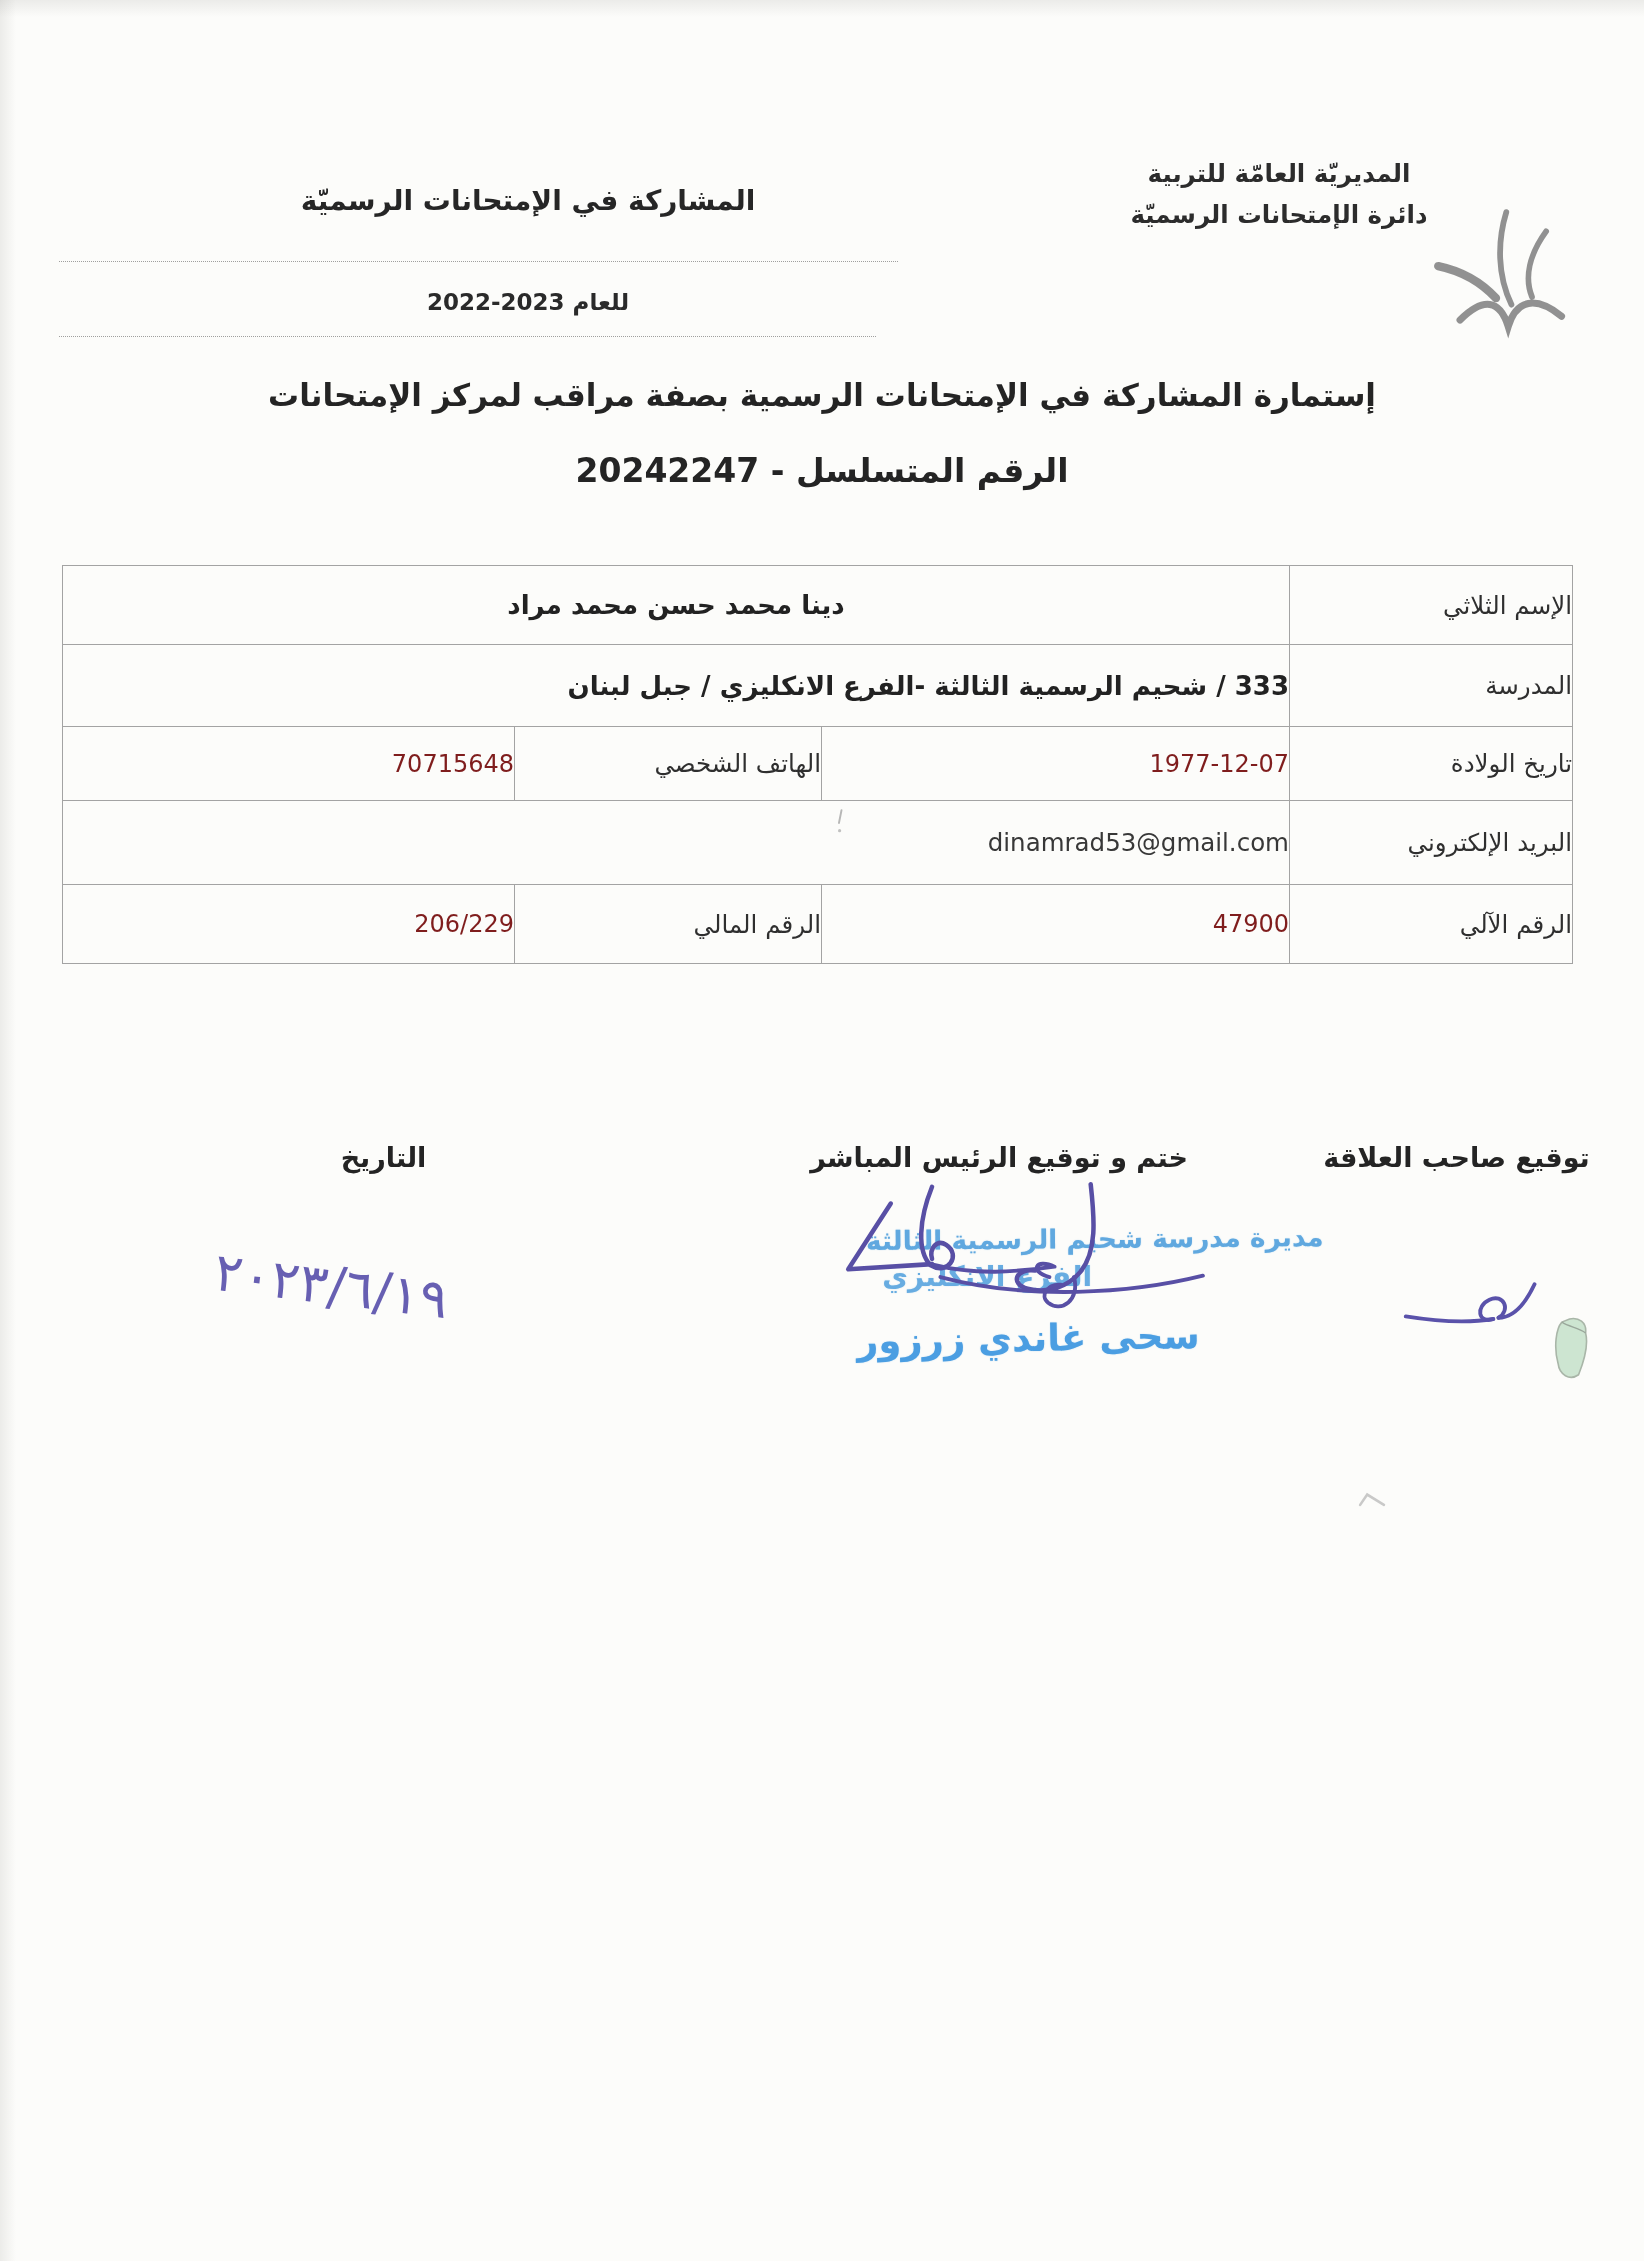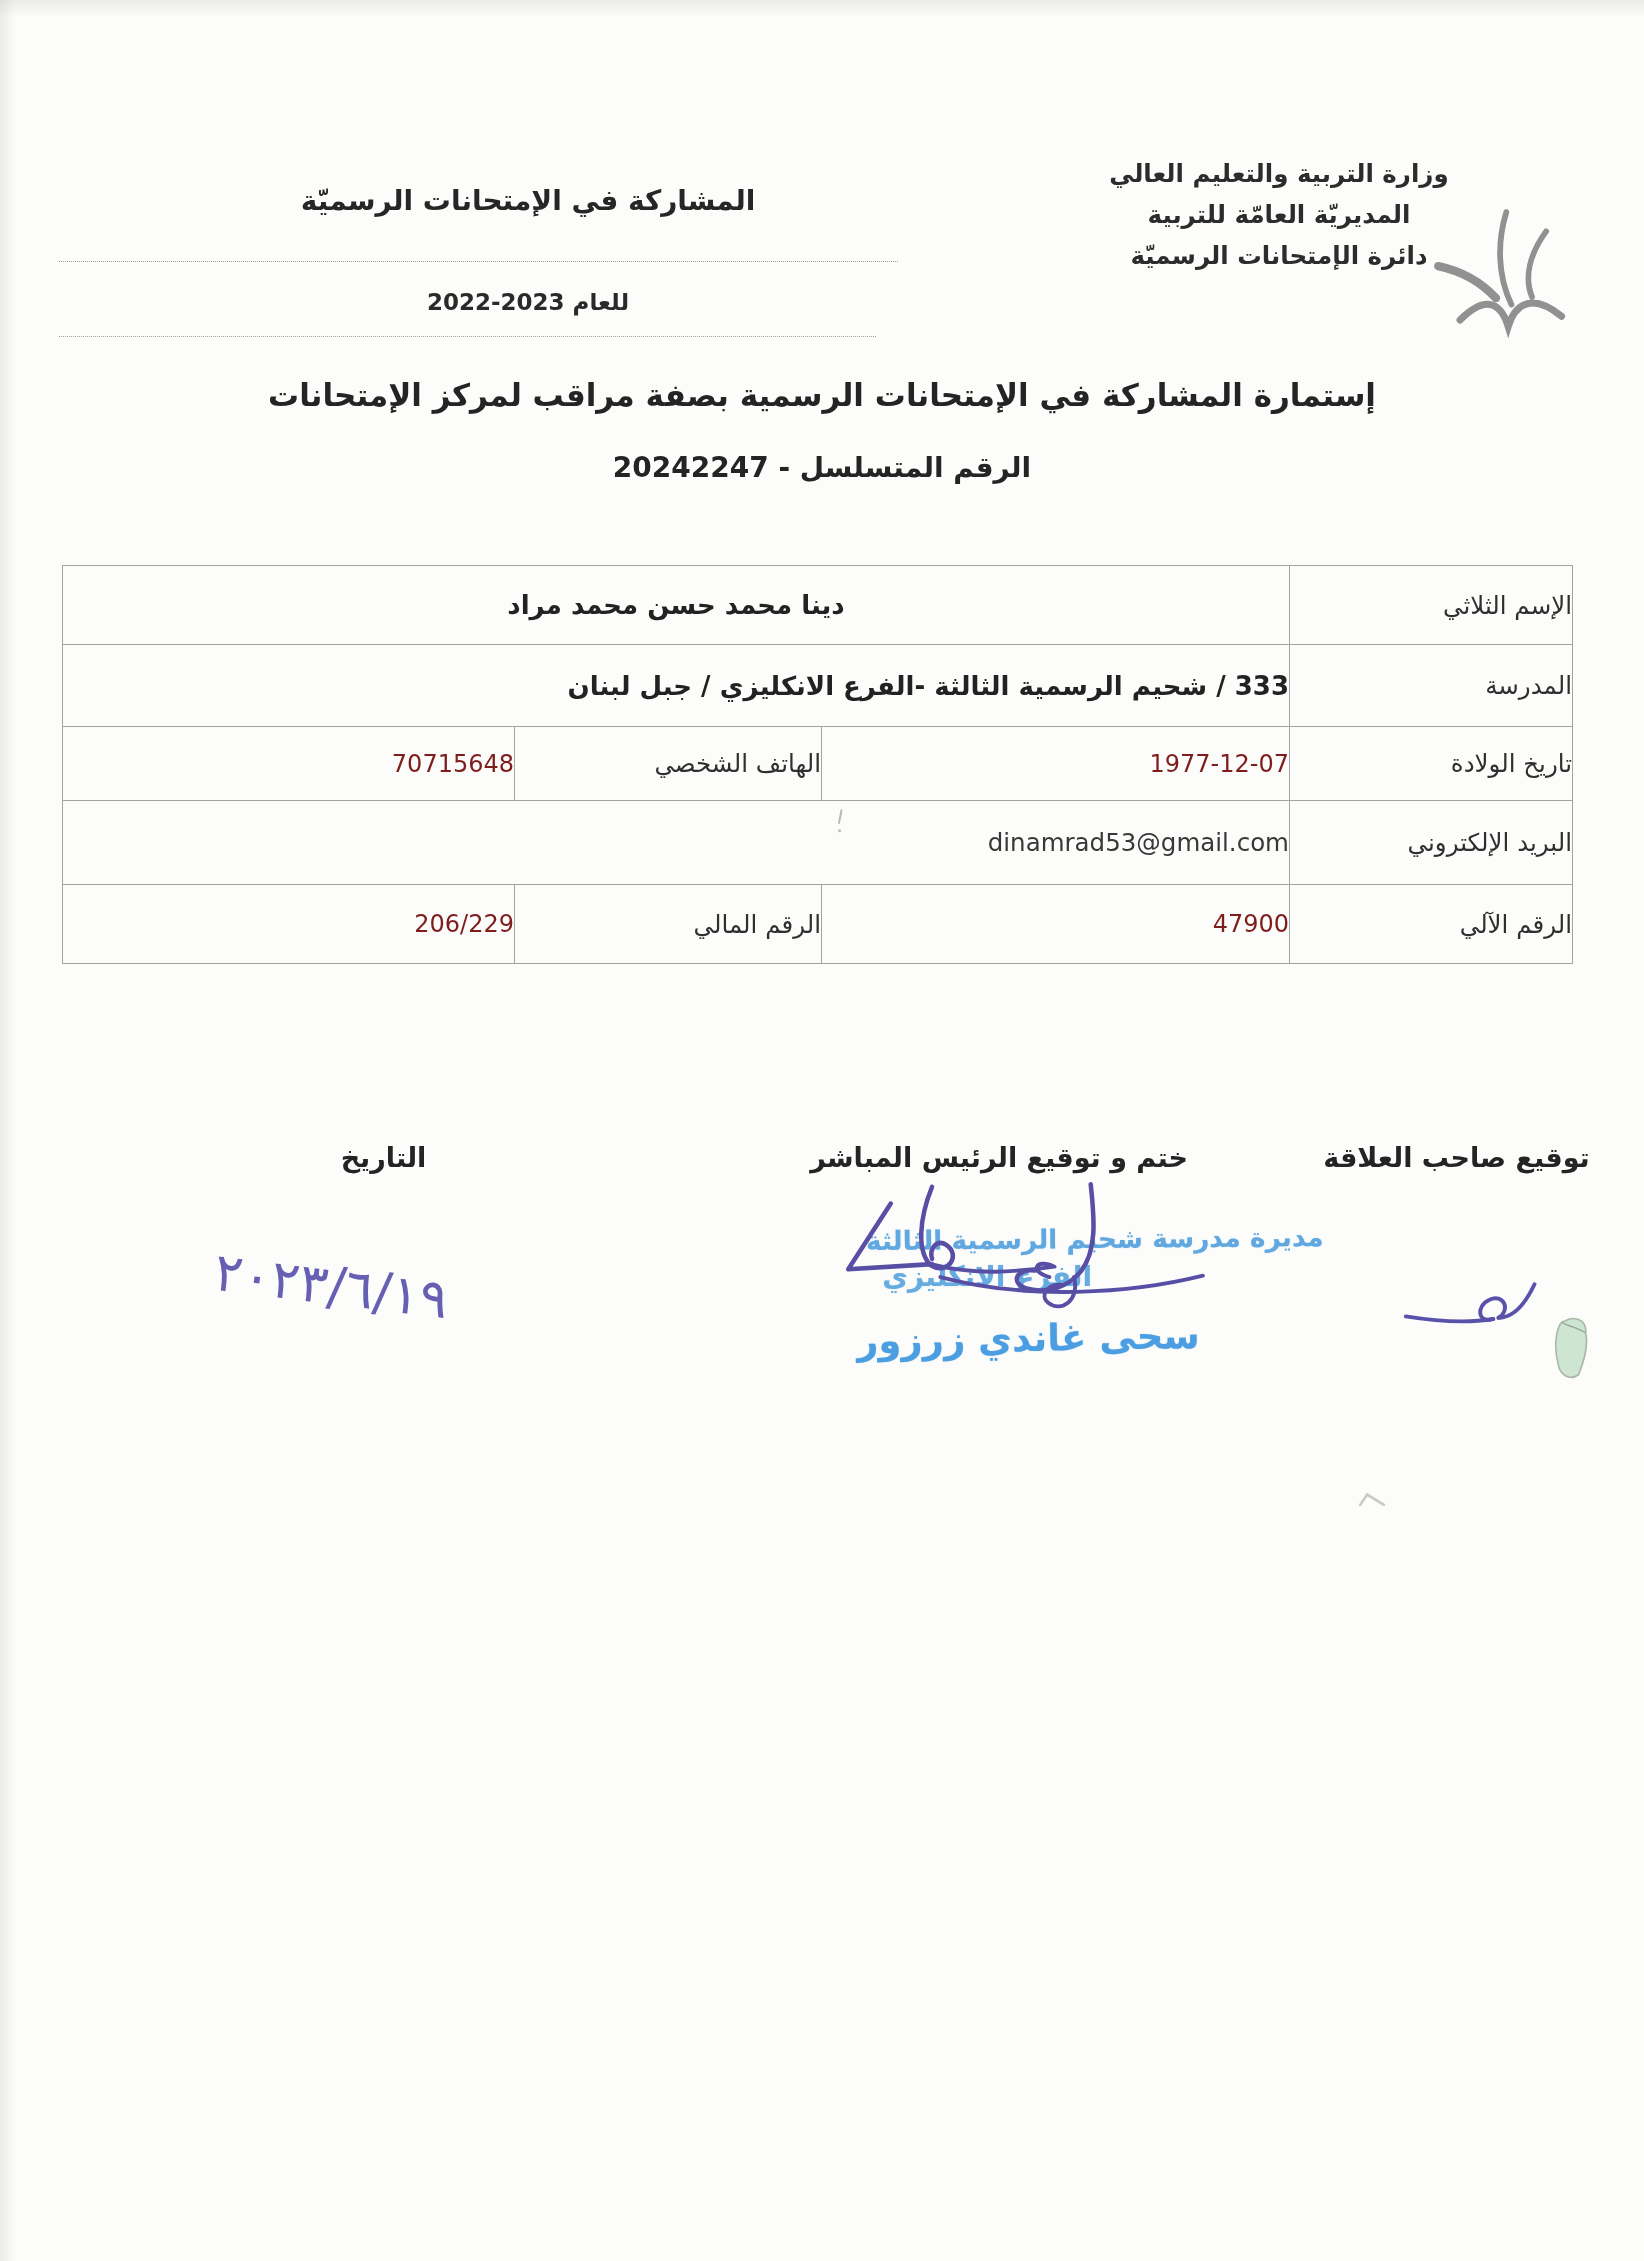--- a/index.html
+++ b/index.html
@@ -30,21 +30,21 @@
     font-size:28px;font-weight:bold;color:#262626;}
   .rule{border-top:1.3px dotted #8f8f8f;height:0;opacity:.85;}
   .rule1{left:59px;top:261px;width:839px;}
   .rule2{left:59px;top:336px;width:817px;}
   .year-line{left:61px;top:289px;width:934px;text-align:center;
     font-size:23px;font-weight:bold;color:#2a2a2a;}
 
   .form-title{left:0;top:377px;width:1644px;text-align:center;
     font-size:31px;font-weight:bold;color:#242424;}
   .serial-line{left:0;top:451px;width:1644px;text-align:center;
-    font-size:28px;font-weight:bold;color:#242424;}
+    font-size:33px;font-weight:bold;color:#242424;}
 
   
   table.info{
     position:absolute;left:62px;top:565px;width:1509px;
     border-collapse:collapse;table-layout:fixed;
   }
   table.info td{
     border:1.3px solid #a3a3a3;
     vertical-align:middle;
     padding:0;
@@ -76,21 +76,20 @@
     transform:rotate(7deg);white-space:nowrap;}
 </style>
 </head>
 <body>
 
 <div class="page">
   <div class="edge-top"></div>
   <div class="edge-left"></div>
 
   <div class="abs ministry">
-    <div>وزارة التربية والتعليم العالي</div>
     <div>المديريّة العامّة للتربية</div>
     <div>دائرة الإمتحانات الرسميّة</div>
   </div>
 
   <svg class="abs logo" viewBox="0 0 238 218">
     <g fill="none" stroke="#6e6e6e" stroke-opacity=".75" stroke-linecap="round">
       <path d="M8 92 C 46 100, 74 116, 98 142" stroke-width="13"></path>
       <path d="M114 8 C 100 54, 100 106, 122 152" stroke-width="9"></path>
       <path d="M176 38 C 150 74, 142 110, 154 140" stroke-width="9"></path>
       <path d="M42 176 C 78 140, 104 144, 117 186 C 130 144, 160 138, 200 170" stroke-width="11"></path>

